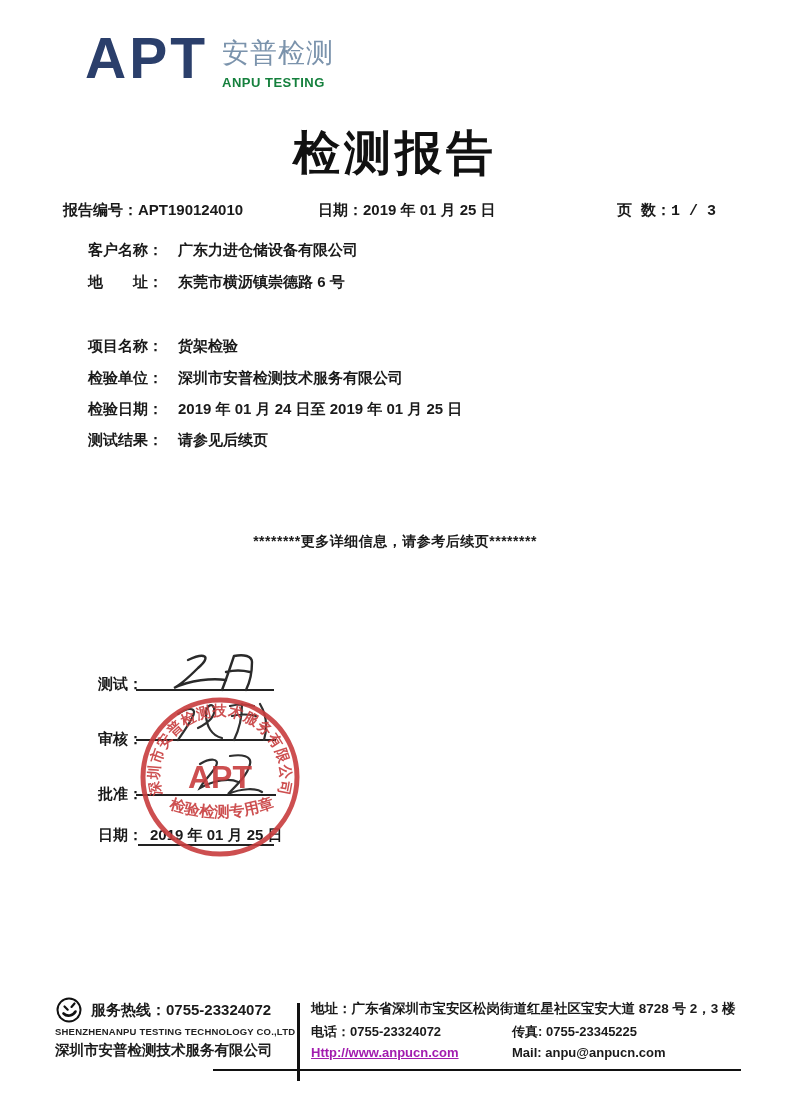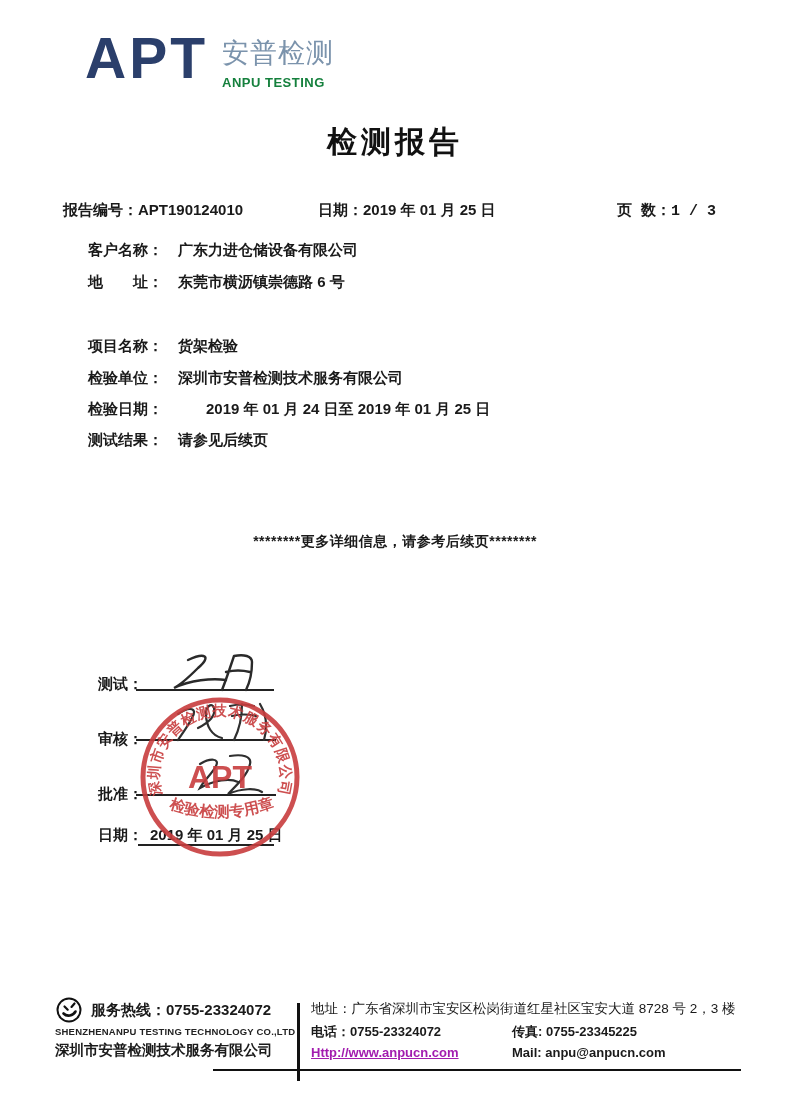--- a/index.html
+++ b/index.html
@@ -7,36 +7,36 @@
     position:relative;width:790px;height:1115px;background:#ffffff;
     font-family:"Liberation Sans","DejaVu Sans",sans-serif;color:#1a1a1a;
     overflow:hidden;margin:0 auto;
   }
   .abs{position:absolute;}
   
   .logo-apt{font-size:57px;font-weight:800;color:#2b3f6b;letter-spacing:3px;line-height:1;}
   .logo-cn{font-size:27px;color:#7b93ac;line-height:1;letter-spacing:1px;}
   .logo-en{font-size:13px;font-weight:bold;color:#15803d;letter-spacing:0.5px;}
   
-  .doc-title{width:100%;text-align:center;font-size:30px;font-weight:bold;letter-spacing:4px;color:#111;}
+  .doc-title{width:100%;text-align:center;font-size:47px;font-weight:bold;letter-spacing:4px;color:#111;}
   
   .b15{font-size:15px;font-weight:bold;white-space:nowrap;}
   .field-label{position:absolute;left:88px;font-size:15px;font-weight:bold;white-space:nowrap;}
   .field-value{position:absolute;left:178px;font-size:15px;font-weight:bold;white-space:nowrap;}
   .note-line{width:100%;text-align:center;font-size:14px;font-weight:bold;letter-spacing:0.5px;}
   
   .sig-label{position:absolute;left:98px;font-size:15px;font-weight:bold;}
   .sig-line{position:absolute;height:0;border-bottom:2px solid #222;}
   .sig-date{position:absolute;font-size:15px;font-weight:bold;white-space:nowrap;}
   
   .f-hotline{font-size:15px;font-weight:bold;white-space:nowrap;text-align:center;}
   .f-en{font-size:9.5px;font-weight:bold;letter-spacing:0.2px;color:#222;white-space:nowrap;}
   .f-cn{font-size:14.5px;font-weight:bold;white-space:nowrap;}
   .f-small{font-size:13px;font-weight:bold;white-space:nowrap;}
-  .f-addr{font-size:13.5px;font-weight:normal;white-space:nowrap;}
+  .f-addr{font-size:13.5px;font-weight:bold;white-space:nowrap;}
   .f-link{font-size:13px;font-weight:bold;color:#a21caf;text-decoration:underline;white-space:nowrap;}
   .vdiv{width:3px;background:#111;}
   .hdiv{height:2px;background:#111;}
   svg text{font-family:"Liberation Sans","DejaVu Sans",sans-serif;}
 </style>
 </head>
 <body>
 
 <div class="page">
 
@@ -63,21 +63,21 @@
   <div class="field-label" style="top:241px;">客户名称：</div>
   <div class="field-value" style="top:241px;">广东力进仓储设备有限公司</div>
   <div class="field-label" style="top:273px;">地　　址：</div>
   <div class="field-value" style="top:273px;">东莞市横沥镇崇德路 6 号</div>
 
   <div class="field-label" style="top:337px;">项目名称：</div>
   <div class="field-value" style="top:337px;">货架检验</div>
   <div class="field-label" style="top:369px;">检验单位：</div>
   <div class="field-value" style="top:369px;">深圳市安普检测技术服务有限公司</div>
   <div class="field-label" style="top:400px;">检验日期：</div>
-  <div class="field-value" style="top:400px;margin-left:28px;">2019 年 01 月 24 日至 2019 年 01 月 25 日</div>
+  <div class="field-value" style="top:400px;">2019 年 01 月 24 日至 2019 年 01 月 25 日</div>
   <div class="field-label" style="top:431px;">测试结果：</div>
   <div class="field-value" style="top:431px;">请参见后续页</div>
 
   <div class="abs note-line" style="top:533px;left:0;">********更多详细信息，请参考后续页********</div>
 
   <div class="sig-label" style="top:675px;">测试：</div>
   <div class="sig-line" style="left:136px;top:689px;width:138px;"></div>
 
   <div class="sig-label" style="top:730px;">审核：</div>
   <div class="sig-line" style="left:136px;top:739px;width:140px;"></div>

